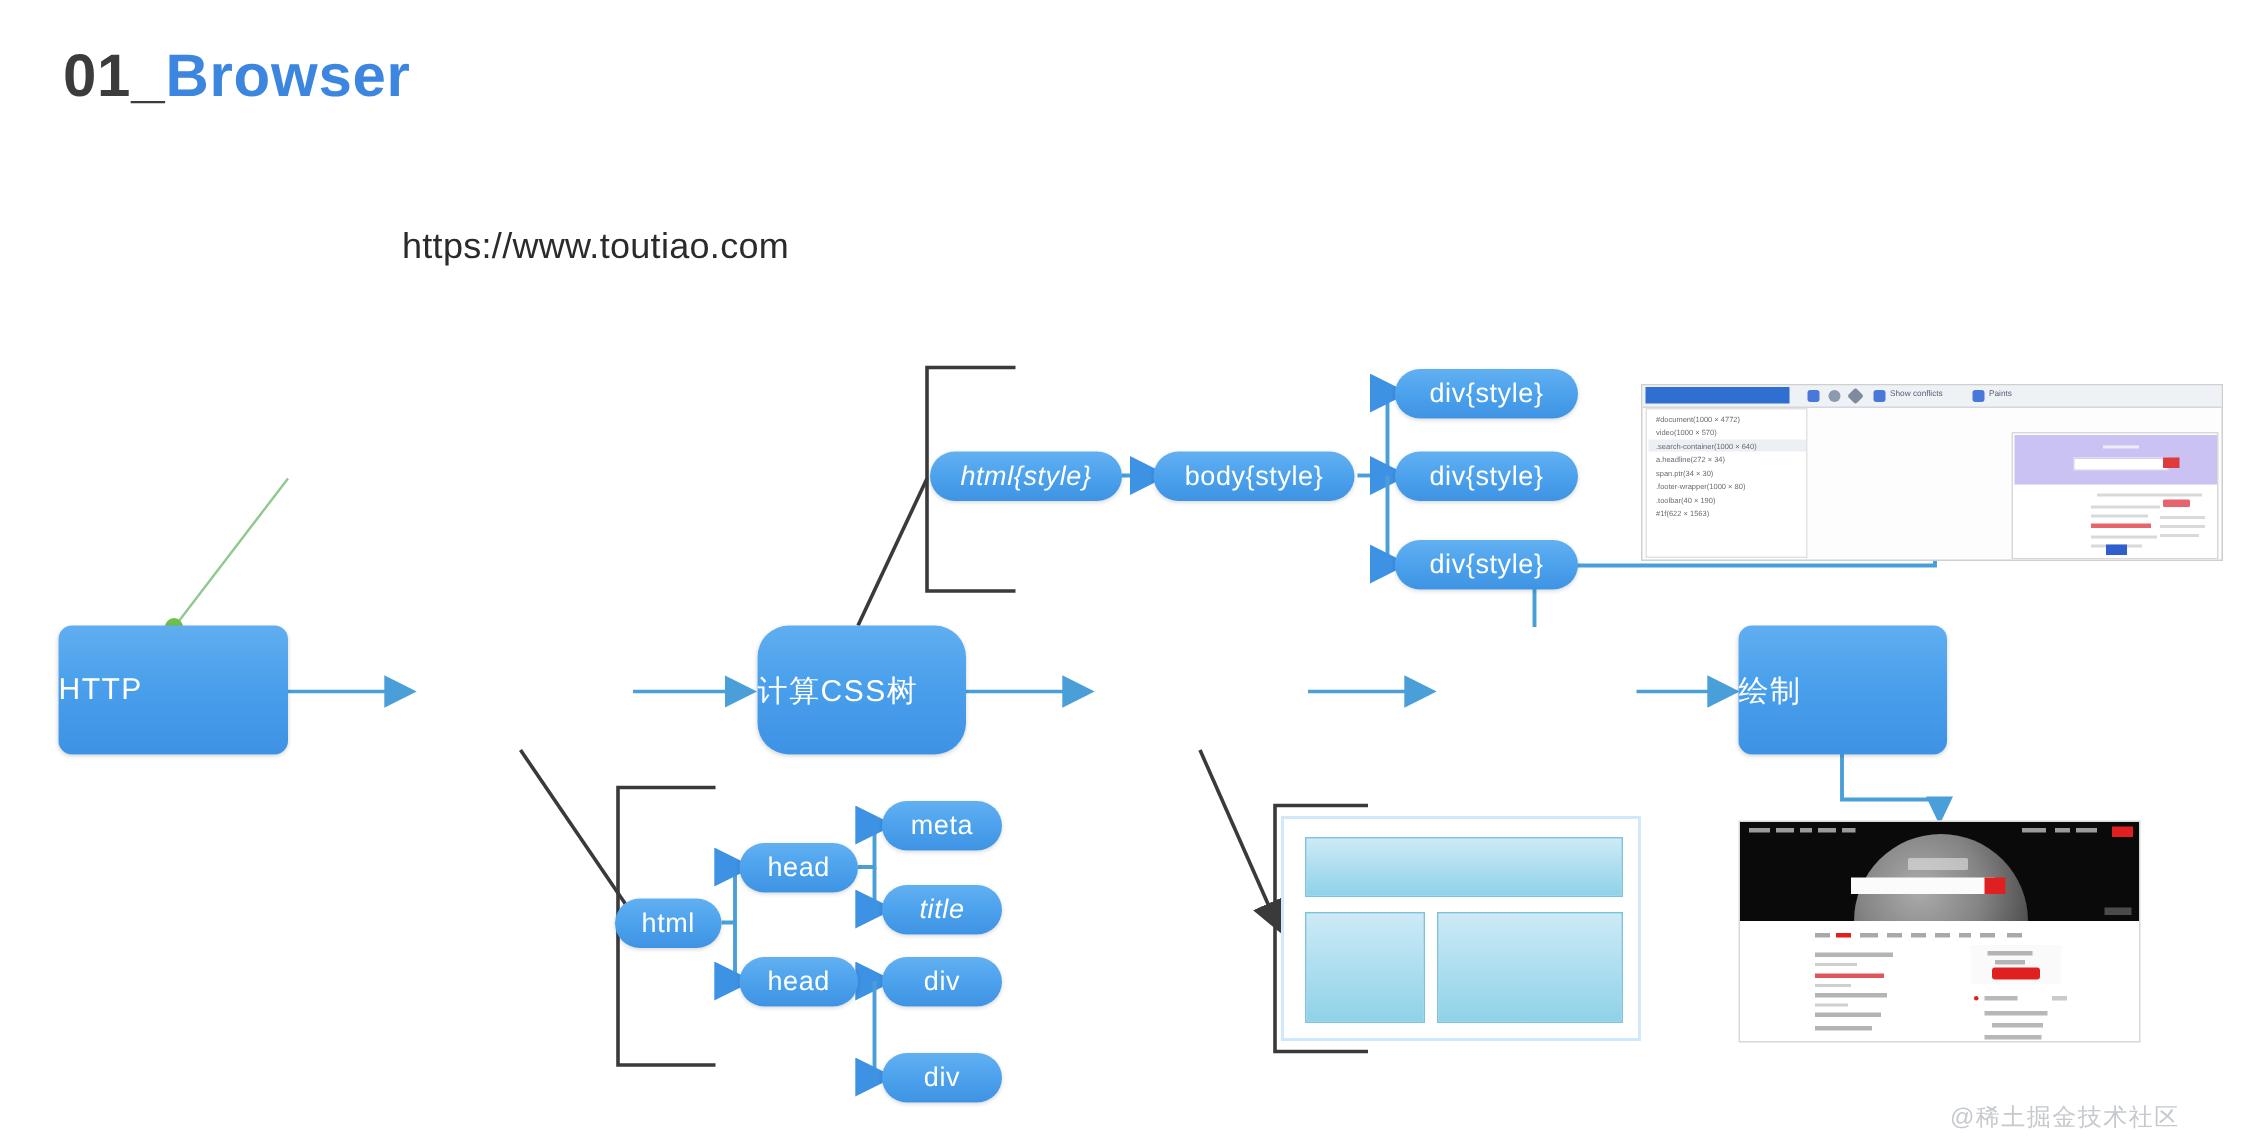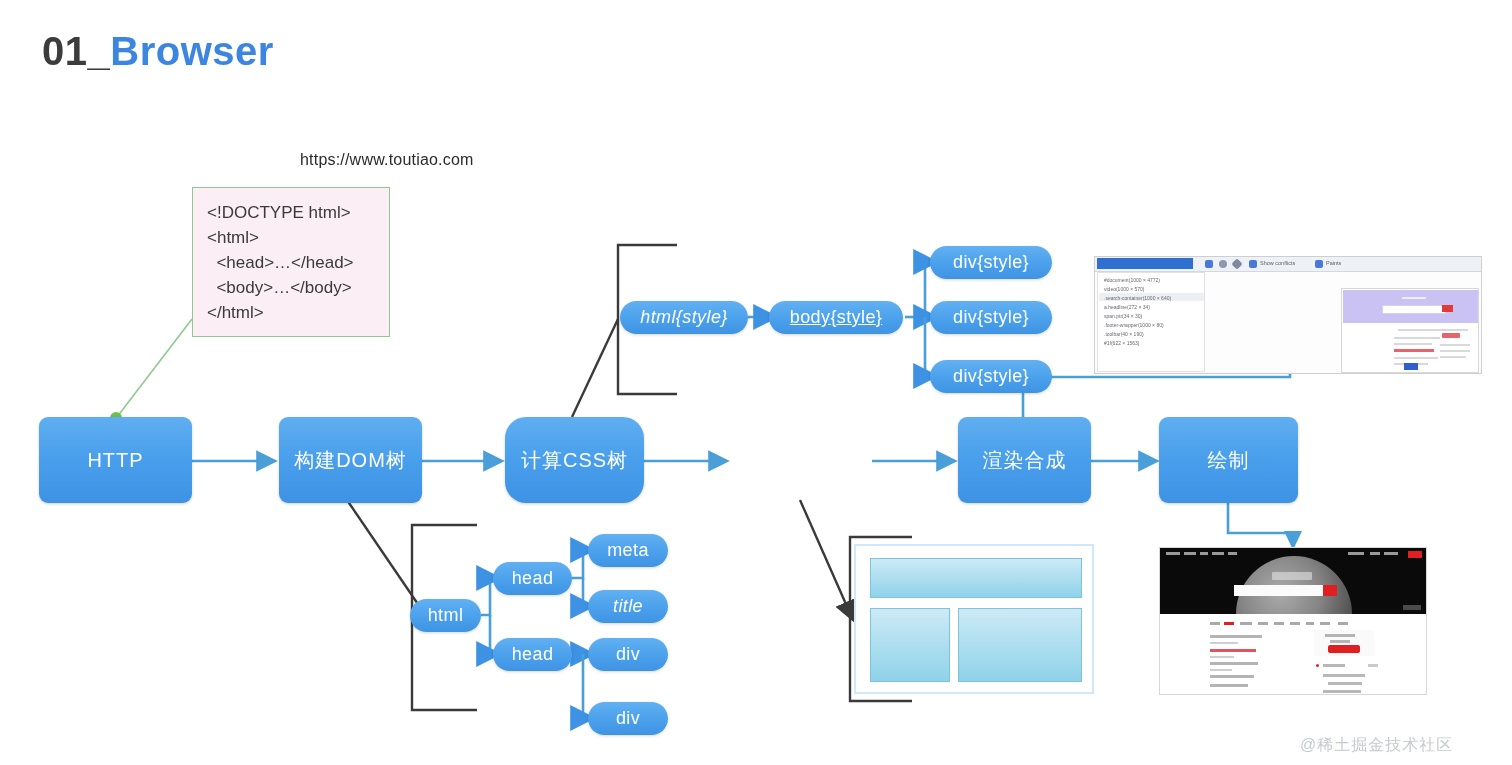--- a/index.html
+++ b/index.html
@@ -10,36 +10,36 @@
     overflow:hidden;position:relative;
   }
   .stage{position:absolute;left:0;top:13px;width:1512px;height:765px;padding-left:44px;}
 
   
   .title{position:absolute;left:42px;top:16px;font-size:40px;font-weight:600;letter-spacing:.5px;}
   .title .num{color:#3c3c3c;}
   .title .word{color:#3d86e0;}
 
   
-  .url{position:absolute;left:268px;top:138px;font-size:16px;color:#2b2b2b;letter-spacing:.2px;margin-left:32px;}
+  .url{position:absolute;left:268px;top:138px;font-size:24px;color:#2b2b2b;letter-spacing:.2px;}
 
   
   .codecard{
     position:absolute;left:192px;top:174px;width:198px;height:150px;
     background:#fbeef5;border:1.5px solid #8fc98f;box-sizing:border-box;
     padding:12px 0 0 14px;
   }
   .codecard .line{font-size:17px;color:#3a3a3a;line-height:25px;white-space:pre;}
 
   
   .fbox{
     position:absolute;border-radius:9px;
     background:linear-gradient(180deg,#60aef0 0%,#4aa0ec 45%,#3d92e4 100%);
     box-shadow:0 1px 3px rgba(0,0,0,.18);
-    display:flex;align-items:center;justify-content:center;
+    display:flex;align-items:center;justify-content:flex-start;
     color:#ffffff;font-size:20px;letter-spacing:1px;
   }
   
   .pill{
     position:absolute;border-radius:30px;
     background:linear-gradient(180deg,#62b0f2 0%,#4ca2ec 50%,#3f93e4 100%);
     box-shadow:0 1px 3px rgba(0,0,0,.16);
     display:flex;align-items:center;justify-content:center;
     color:#ffffff;font-size:18px;letter-spacing:.4px;
   }
@@ -107,27 +107,20 @@
 <body>
 
 <div class="stage">
 
   <div class="title">
     <span class="num">01_</span><span class="word">Browser</span>
   </div>
 
   <div class="url">https://www.toutiao.com</div>
 
-  <div class="codecard">
-    <div class="line">&lt;!DOCTYPE html&gt;</div>
-    <div class="line">&lt;html&gt;</div>
-    <div class="line">  &lt;head&gt;…&lt;/head&gt;</div>
-    <div class="line">  &lt;body&gt;…&lt;/body&gt;</div>
-    <div class="line">&lt;/html&gt;</div>
-  </div>
 
   <svg class="overlay" viewBox="0 0 1512 765">
     <defs>
       <marker id="ablue" markerWidth="9" markerHeight="9" refX="7" refY="4.5" orient="auto">
         <path d="M0,0 L9,4.5 L0,9 z" fill="#4a9fd8"></path>
       </marker>
       <marker id="ablue2" markerWidth="10" markerHeight="10" refX="8" refY="5" orient="auto">
         <path d="M0,0 L10,5 L0,10 z" fill="#3d92e4"></path>
       </marker>
       <marker id="adark" markerWidth="9" markerHeight="9" refX="8" refY="4.5" orient="auto">
@@ -169,37 +162,31 @@
     <polyline points="1023,405 1023,364 1290,364 1290,356" fill="none" stroke="#4a9fd8" stroke-width="2.6"></polyline>
     <polygon points="1290,338 1282,358 1298,358" fill="#4a9fd8"></polygon>
 
     <polyline points="1228,489 1228,520 1293,520 1293,522" fill="none" stroke="#4a9fd8" stroke-width="2.6"></polyline>
     <polygon points="1293,537 1284,518 1302,518" fill="#4a9fd8"></polygon>
   </svg>
 
   <div class="fbox" style="left:39px;top:404px;width:153px;height:86px;">
     <span>HTTP</span>
   </div>
-  <div class="fbox" style="left:279px;top:404px;width:143px;height:86px;">
-    <span>构建DOM树</span>
-  </div>
   <div class="fbox" style="left:505px;top:404px;width:139px;height:86px;border-radius:21px;">
     <span>计算CSS树</span>
   </div>
-  <div class="fbox" style="left:958px;top:404px;width:133px;height:86px;">
-    <span>渲染合成</span>
-  </div>
   <div class="fbox" style="left:1159px;top:404px;width:139px;height:86px;">
     <span>绘制</span>
   </div>
 
   <div class="pill" style="left:620px;top:288px;width:128px;height:33px;font-style:italic;">
     <span>html{style}</span>
   </div>
-  <div class="pill" style="left:769px;top:288px;width:134px;height:33px;text-decoration:underline;">
+  <div class="pill" style="left:769px;top:288px;width:134px;height:33px;">
     <span>body{style}</span>
   </div>
   <div class="pill" style="left:930px;top:233px;width:122px;height:33px;">
     <span>div{style}</span>
   </div>
   <div class="pill" style="left:930px;top:288px;width:122px;height:33px;">
     <span>div{style}</span>
   </div>
   <div class="pill" style="left:930px;top:347px;width:122px;height:33px;">
     <span>div{style}</span>

